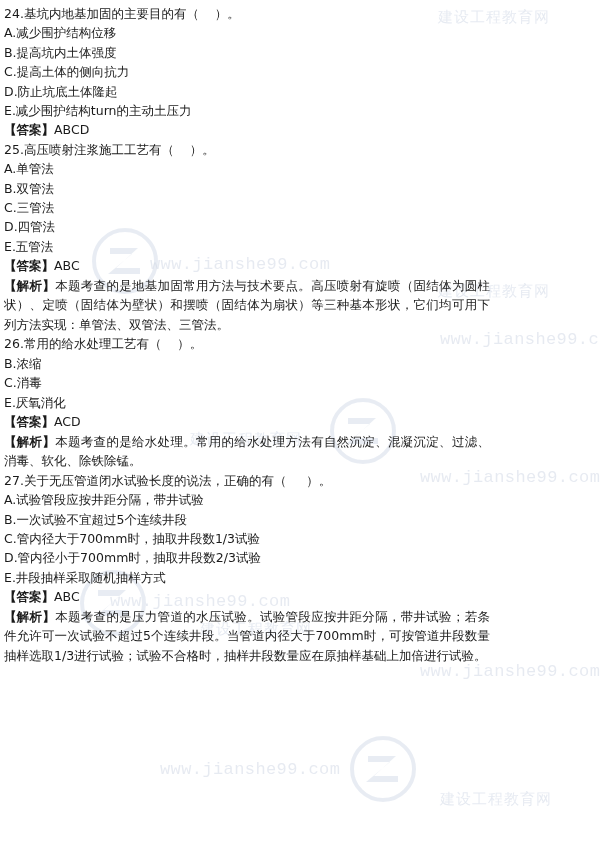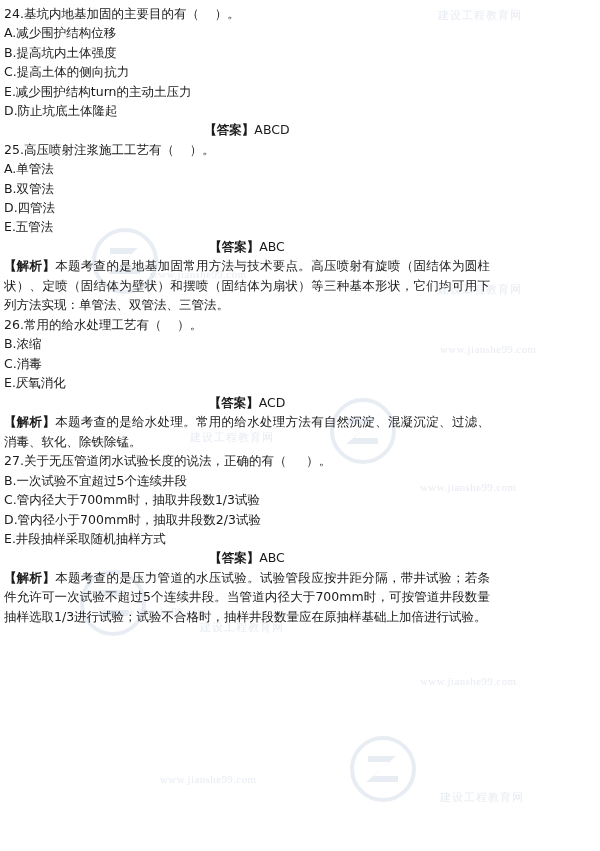--- a/index.html
+++ b/index.html
@@ -33,21 +33,20 @@
     word-break: break-all;
   }
   .q-stem {
     line-height: 19.4px;
   }
   .opt {
     line-height: 19.4px;
   }
   .ans {
     line-height: 19.4px;
-    text-align: center;
   }
   .exp {
     line-height: 19.6px;
     text-align: justify;
   }
   .tag {
     font-weight: bold;
   }
   
   .wm-layer {
@@ -59,37 +58,36 @@
     z-index: 1;
     pointer-events: none;
   }
   .wm {
     position: absolute;
     display: flex;
     align-items: center;
     opacity: 0.5;
   }
   .wm .txt {
-    font-size: 11px;
+    font-size: 17px;
     color: #cfd6e4;
     letter-spacing: 0.4px;
     white-space: nowrap;
-    font-family: Liberation Serif, serif;
-    margin-top: 13px;
+    font-family: Liberation Mono, monospace;
   }
   .wm-logo {
     position: absolute;
     opacity: 0.5;
   }
   .wm-logo svg { display: block; }
   .wm-big {
     position: absolute;
     opacity: 0.45;
     white-space: nowrap;
-    font-size: 11px;
+    font-size: 15px;
     color: #c9d2e2;
     letter-spacing: 1px;
   }
 </style>
 </head>
 <body>
 
 <div class="wm-layer">
   <div class="wm-logo" style="left:92px; top:228px;">
     <svg width="66" height="66" viewBox="0 0 66 66">
@@ -141,46 +139,48 @@
     </div>
 </div>
 
 <div class="page">
 
   <div class="q-block">
     <div class="line q-stem">24.基坑内地基加固的主要目的有（    ）。</div>
     <div class="line opt">A.减少围护结构位移</div>
     <div class="line opt">B.提高坑内土体强度</div>
     <div class="line opt">C.提高土体的侧向抗力</div>
+    <div class="line opt">D.防止坑底土体隆起</div>
     <div class="line opt">E.减少围护结构turn的主动土压力</div>
-    <div class="line opt">D.防止坑底土体隆起</div>
     <div class="line ans"><span class="tag">【答案】</span><span>ABCD</span></div>
   </div>
 
   <div class="q-block">
     <div class="line q-stem">25.高压喷射注浆施工工艺有（    ）。</div>
     <div class="line opt">A.单管法</div>
     <div class="line opt">B.双管法</div>
+    <div class="line opt">C.三管法</div>
     <div class="line opt">D.四管法</div>
     <div class="line opt">E.五管法</div>
     <div class="line ans"><span class="tag">【答案】</span><span>ABC</span></div>
     <div class="line exp"><span class="tag">【解析】</span><span>本题考查的是地基加固常用方法与技术要点。高压喷射有旋喷（固结体为圆柱状）、定喷（固结体为壁状）和摆喷（固结体为扇状）等三种基本形状，它们均可用下列方法实现：单管法、双管法、三管法。</span></div>
   </div>
 
   <div class="q-block">
     <div class="line q-stem">26.常用的给水处理工艺有（    ）。</div>
     <div class="line opt">B.浓缩</div>
     <div class="line opt">C.消毒</div>
     <div class="line opt">E.厌氧消化</div>
     <div class="line ans"><span class="tag">【答案】</span><span>ACD</span></div>
     <div class="line exp"><span class="tag">【解析】</span><span>本题考查的是给水处理。常用的给水处理方法有自然沉淀、混凝沉淀、过滤、消毒、软化、除铁除锰。</span></div>
   </div>
 
   <div class="q-block">
     <div class="line q-stem">27.关于无压管道闭水试验长度的说法，正确的有（     ）。</div>
+    <div class="line opt">A.试验管段应按井距分隔，带井试验</div>
     <div class="line opt">B.一次试验不宜超过5个连续井段</div>
     <div class="line opt">C.管内径大于700mm时，抽取井段数1/3试验</div>
     <div class="line opt">D.管内径小于700mm时，抽取井段数2/3试验</div>
     <div class="line opt">E.井段抽样采取随机抽样方式</div>
     <div class="line ans"><span class="tag">【答案】</span><span>ABC</span></div>
     <div class="line exp"><span class="tag">【解析】</span><span>本题考查的是压力管道的水压试验。试验管段应按井距分隔，带井试验；若条件允许可一次试验不超过5个连续井段。当管道内径大于700mm时，可按管道井段数量抽样选取1/3进行试验；试验不合格时，抽样井段数量应在原抽样基础上加倍进行试验。</span></div>
   </div>
 
 </div>
 

